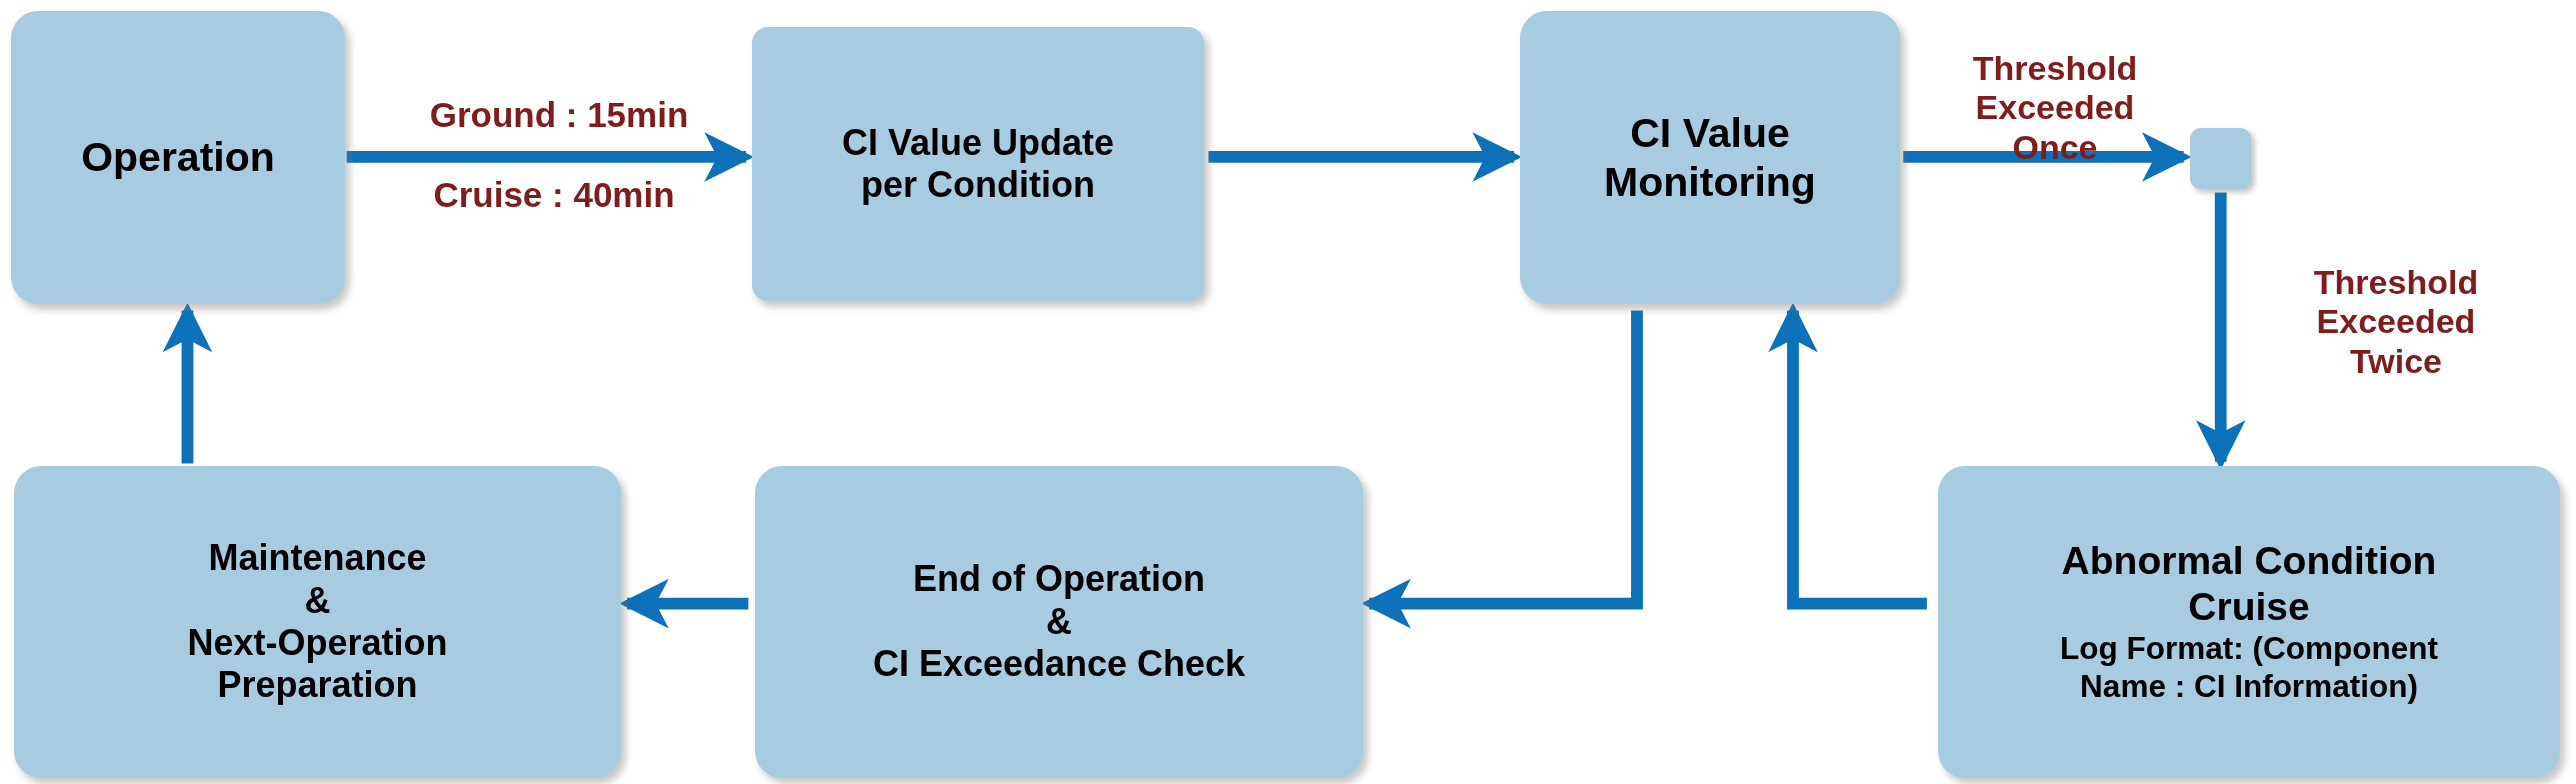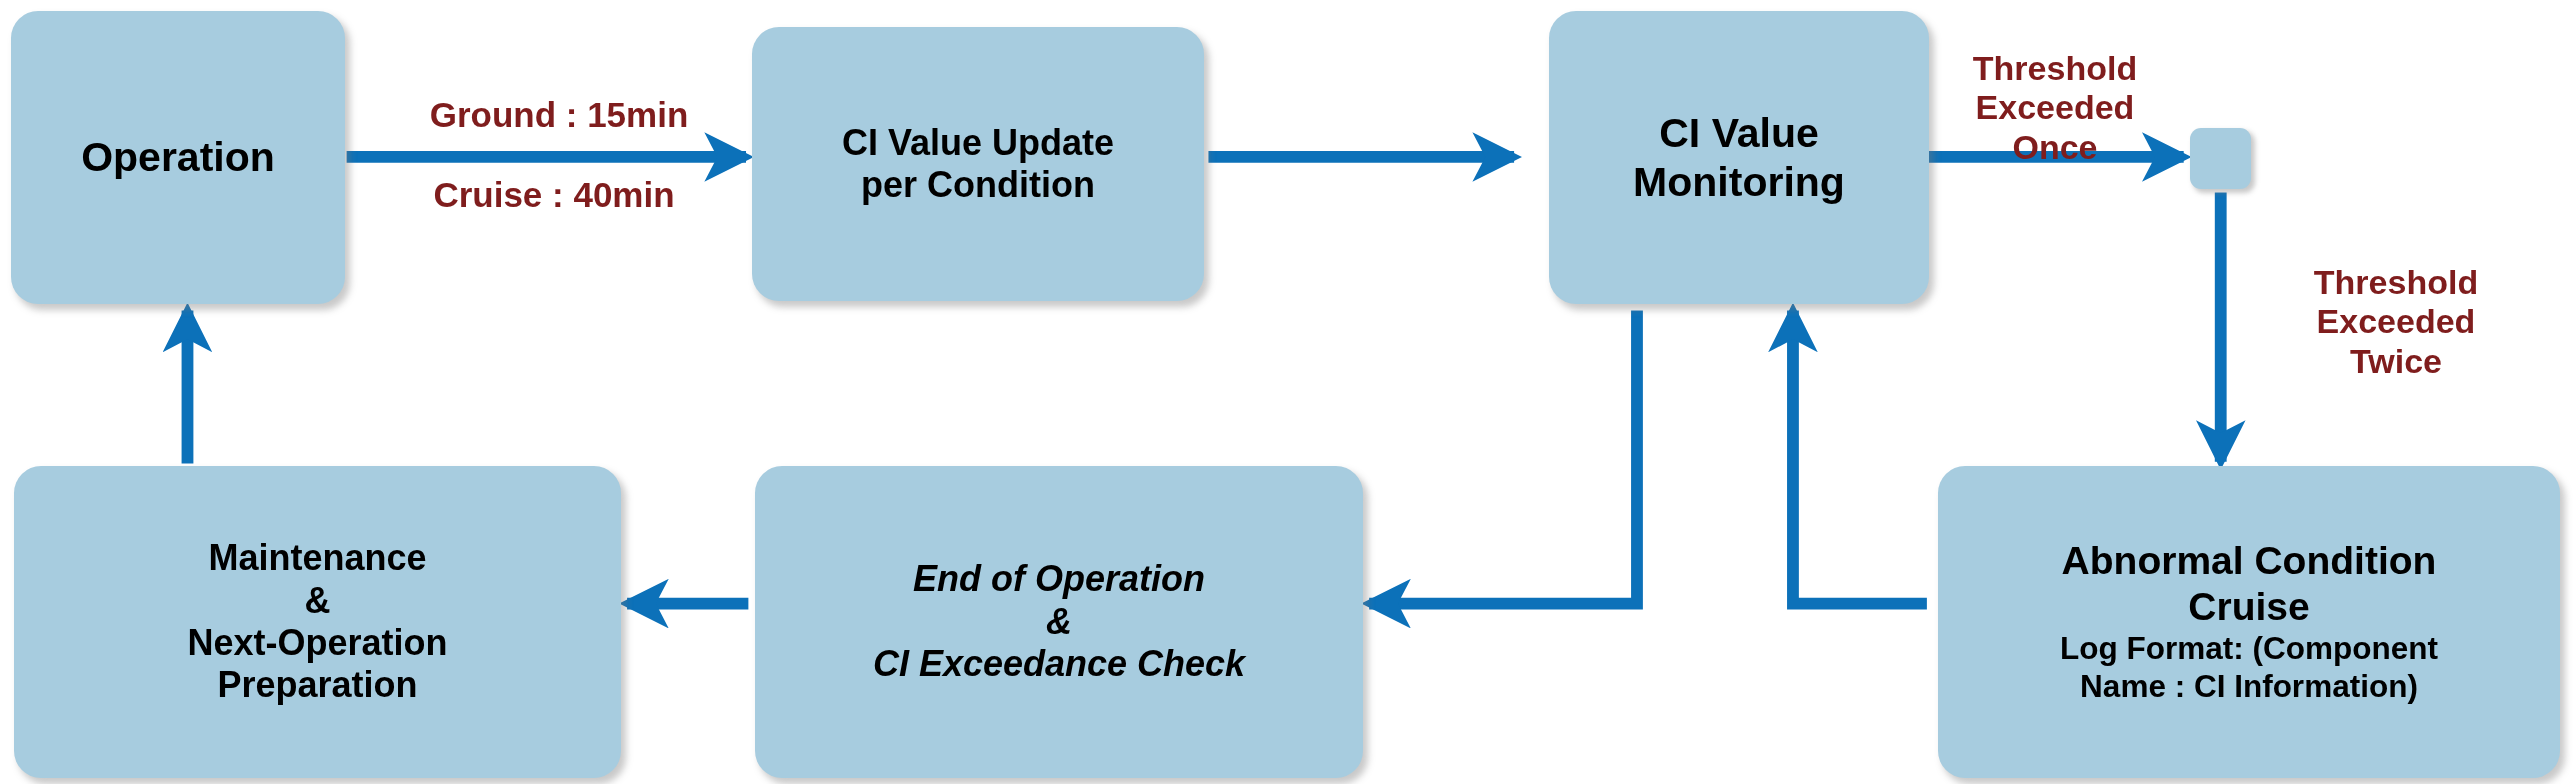--- a/index.html
+++ b/index.html
@@ -46,26 +46,26 @@
   .node .line {
     display: block;
     white-space: pre;
   }
   .node.small {
     border-radius: 11px;
     box-shadow: 3.2px 3.9px 5.5px rgba(120,120,120,0.40);
   }
   
   #node-operation      { left: 11px;   top: 11px;  width: 334px;  height: 293px;  font-size: 41px; }
-  #node-ci-update      { left: 752px;  top: 27px;  width: 452px;  height: 274px;  font-size: 36px; }
-  #node-ci-monitoring  { left: 1520px; top: 11px;  width: 380px;  height: 293px;  font-size: 41px; margin-left: 29px; }
+  #node-ci-update      { left: 752px;  top: 27px;  width: 452px;  height: 274px;  font-size: 36px; border-radius: 16px; }
+  #node-ci-monitoring  { left: 1520px; top: 11px;  width: 380px;  height: 293px;  font-size: 41px; }
   #node-once-marker    { left: 2190px; top: 128px; width: 61px;   height: 61px; }
   #node-abnormal       { left: 1930px; top: 466px; width: 622px;  height: 312px;  font-size: 39px; margin-left: 8px; }
   #node-abnormal .sub  { font-size: 31.5px; line-height: 1.2; }
-  #node-end-op         { left: 755px;  top: 466px; width: 608px;  height: 312px;  font-size: 36px; font-style: italic; }
+  #node-end-op         { left: 755px;  top: 466px; width: 608px;  height: 312px;  font-size: 36px; }
   #node-maintenance    { left: 14px;   top: 466px; width: 607px;  height: 312px;  font-size: 36px; }
 
   
   .edge-label {
     position: absolute;
     color: #7f1d1d;
     font-weight: bold;
     text-align: center;
     line-height: 1.16;
     white-space: pre-line;

